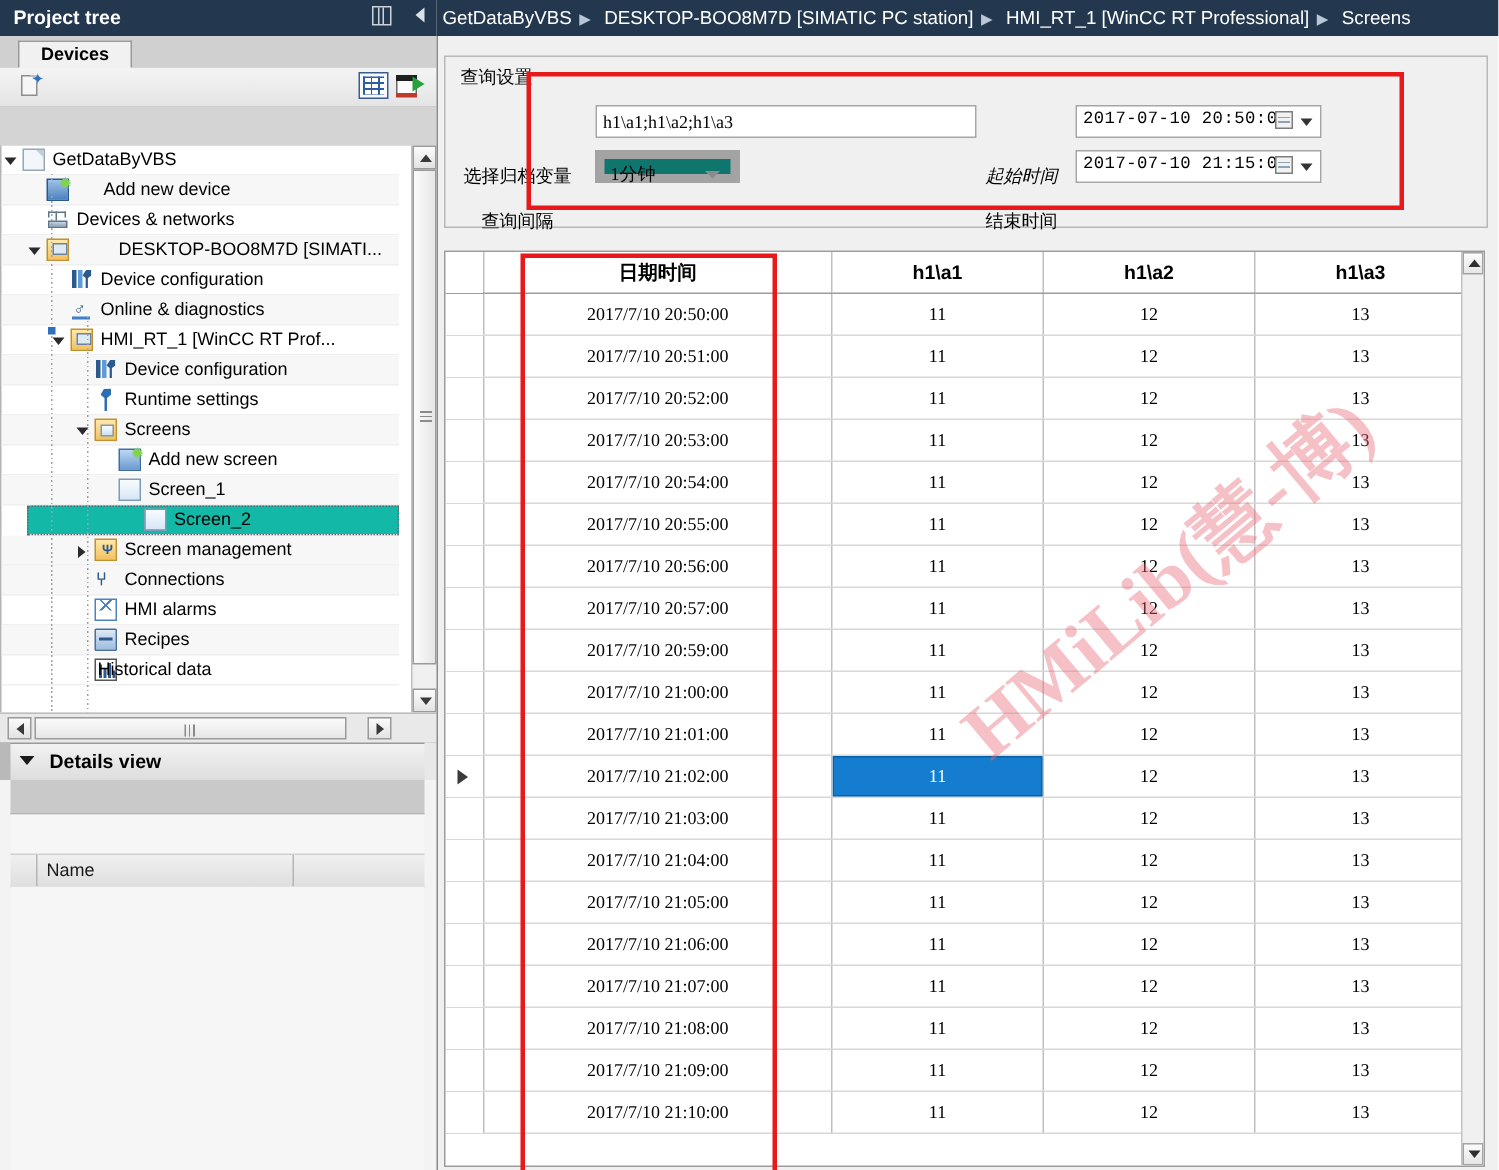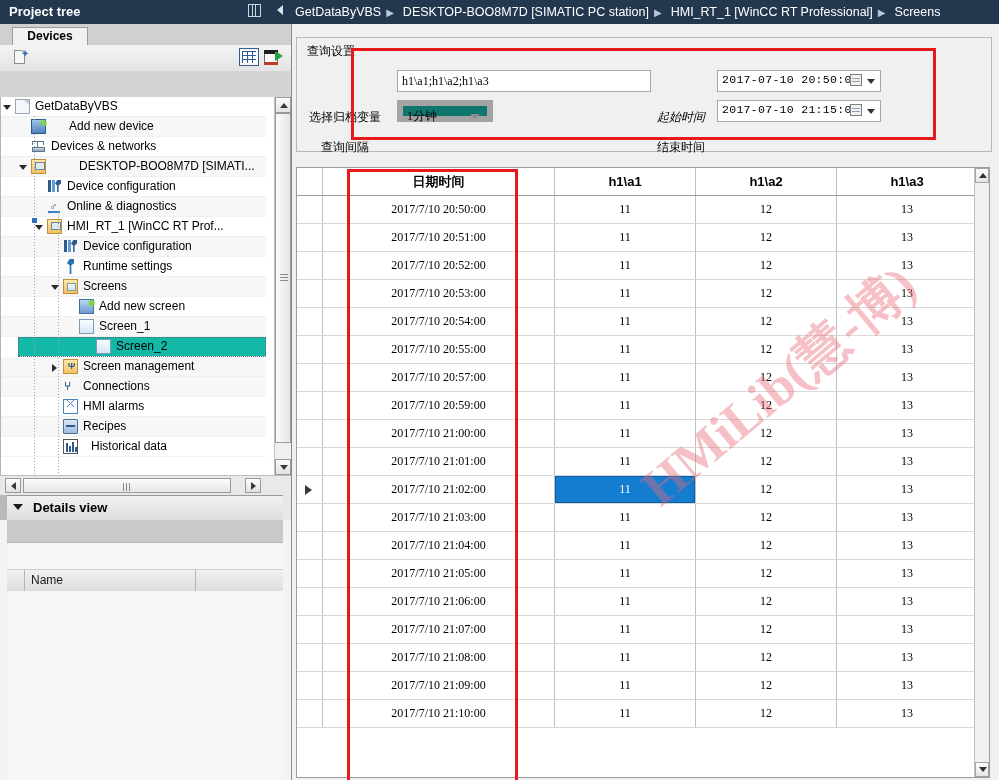--- a/index.html
+++ b/index.html
@@ -362,21 +362,21 @@
             </span>
             <span class="tl" style="left: 82px;">Recipes</span>
           </div>
           <div class="trow">
             <span class="ti i-hist" style="left: 62px;">
               <span class="b" style="left:2px;height:9px"></span>
               <span class="b" style="left:5px;height:6px"></span>
               <span class="b" style="left:8px;height:10px"></span>
               <span class="b" style="left:11px;height:5px"></span>
             </span>
-            <span class="tl" style="left: 90px;">Historical data</span>
+            <span class="tl" style="left: 64px;">Historical data</span>
           </div>
           <div class="guide" style="left: 33px; top: 19px; height: 360px;"></div>
           <div class="guide" style="left: 57px; top: 114px; height: 265px;"></div>
           <div class="guidedot" style="left: 31px; top: 121px;"></div>
         </div>
     </div>
 
     <div class="tree-vsb">
       <div class="vsb-btn up">
           <span class="c"></span>
@@ -503,20 +503,27 @@
             </tr>
             <tr>
               <td class="rowhdr"></td>
               <td class="dtcol">2017/7/10 20:55:00</td>
               <td class="vcol">11</td>
               <td class="vcol">12</td>
               <td class="vcol">13</td>
             </tr>
             <tr>
               <td class="rowhdr"></td>
+              <td class="dtcol">2017/7/10 20:56:00</td>
+              <td class="vcol">11</td>
+              <td class="vcol">12</td>
+              <td class="vcol">13</td>
+            </tr>
+            <tr>
+              <td class="rowhdr"></td>
               <td class="dtcol">2017/7/10 20:57:00</td>
               <td class="vcol">11</td>
               <td class="vcol">12</td>
               <td class="vcol">13</td>
             </tr>
             <tr>
               <td class="rowhdr"></td>
               <td class="dtcol">2017/7/10 20:59:00</td>
               <td class="vcol">11</td>
               <td class="vcol">12</td>

